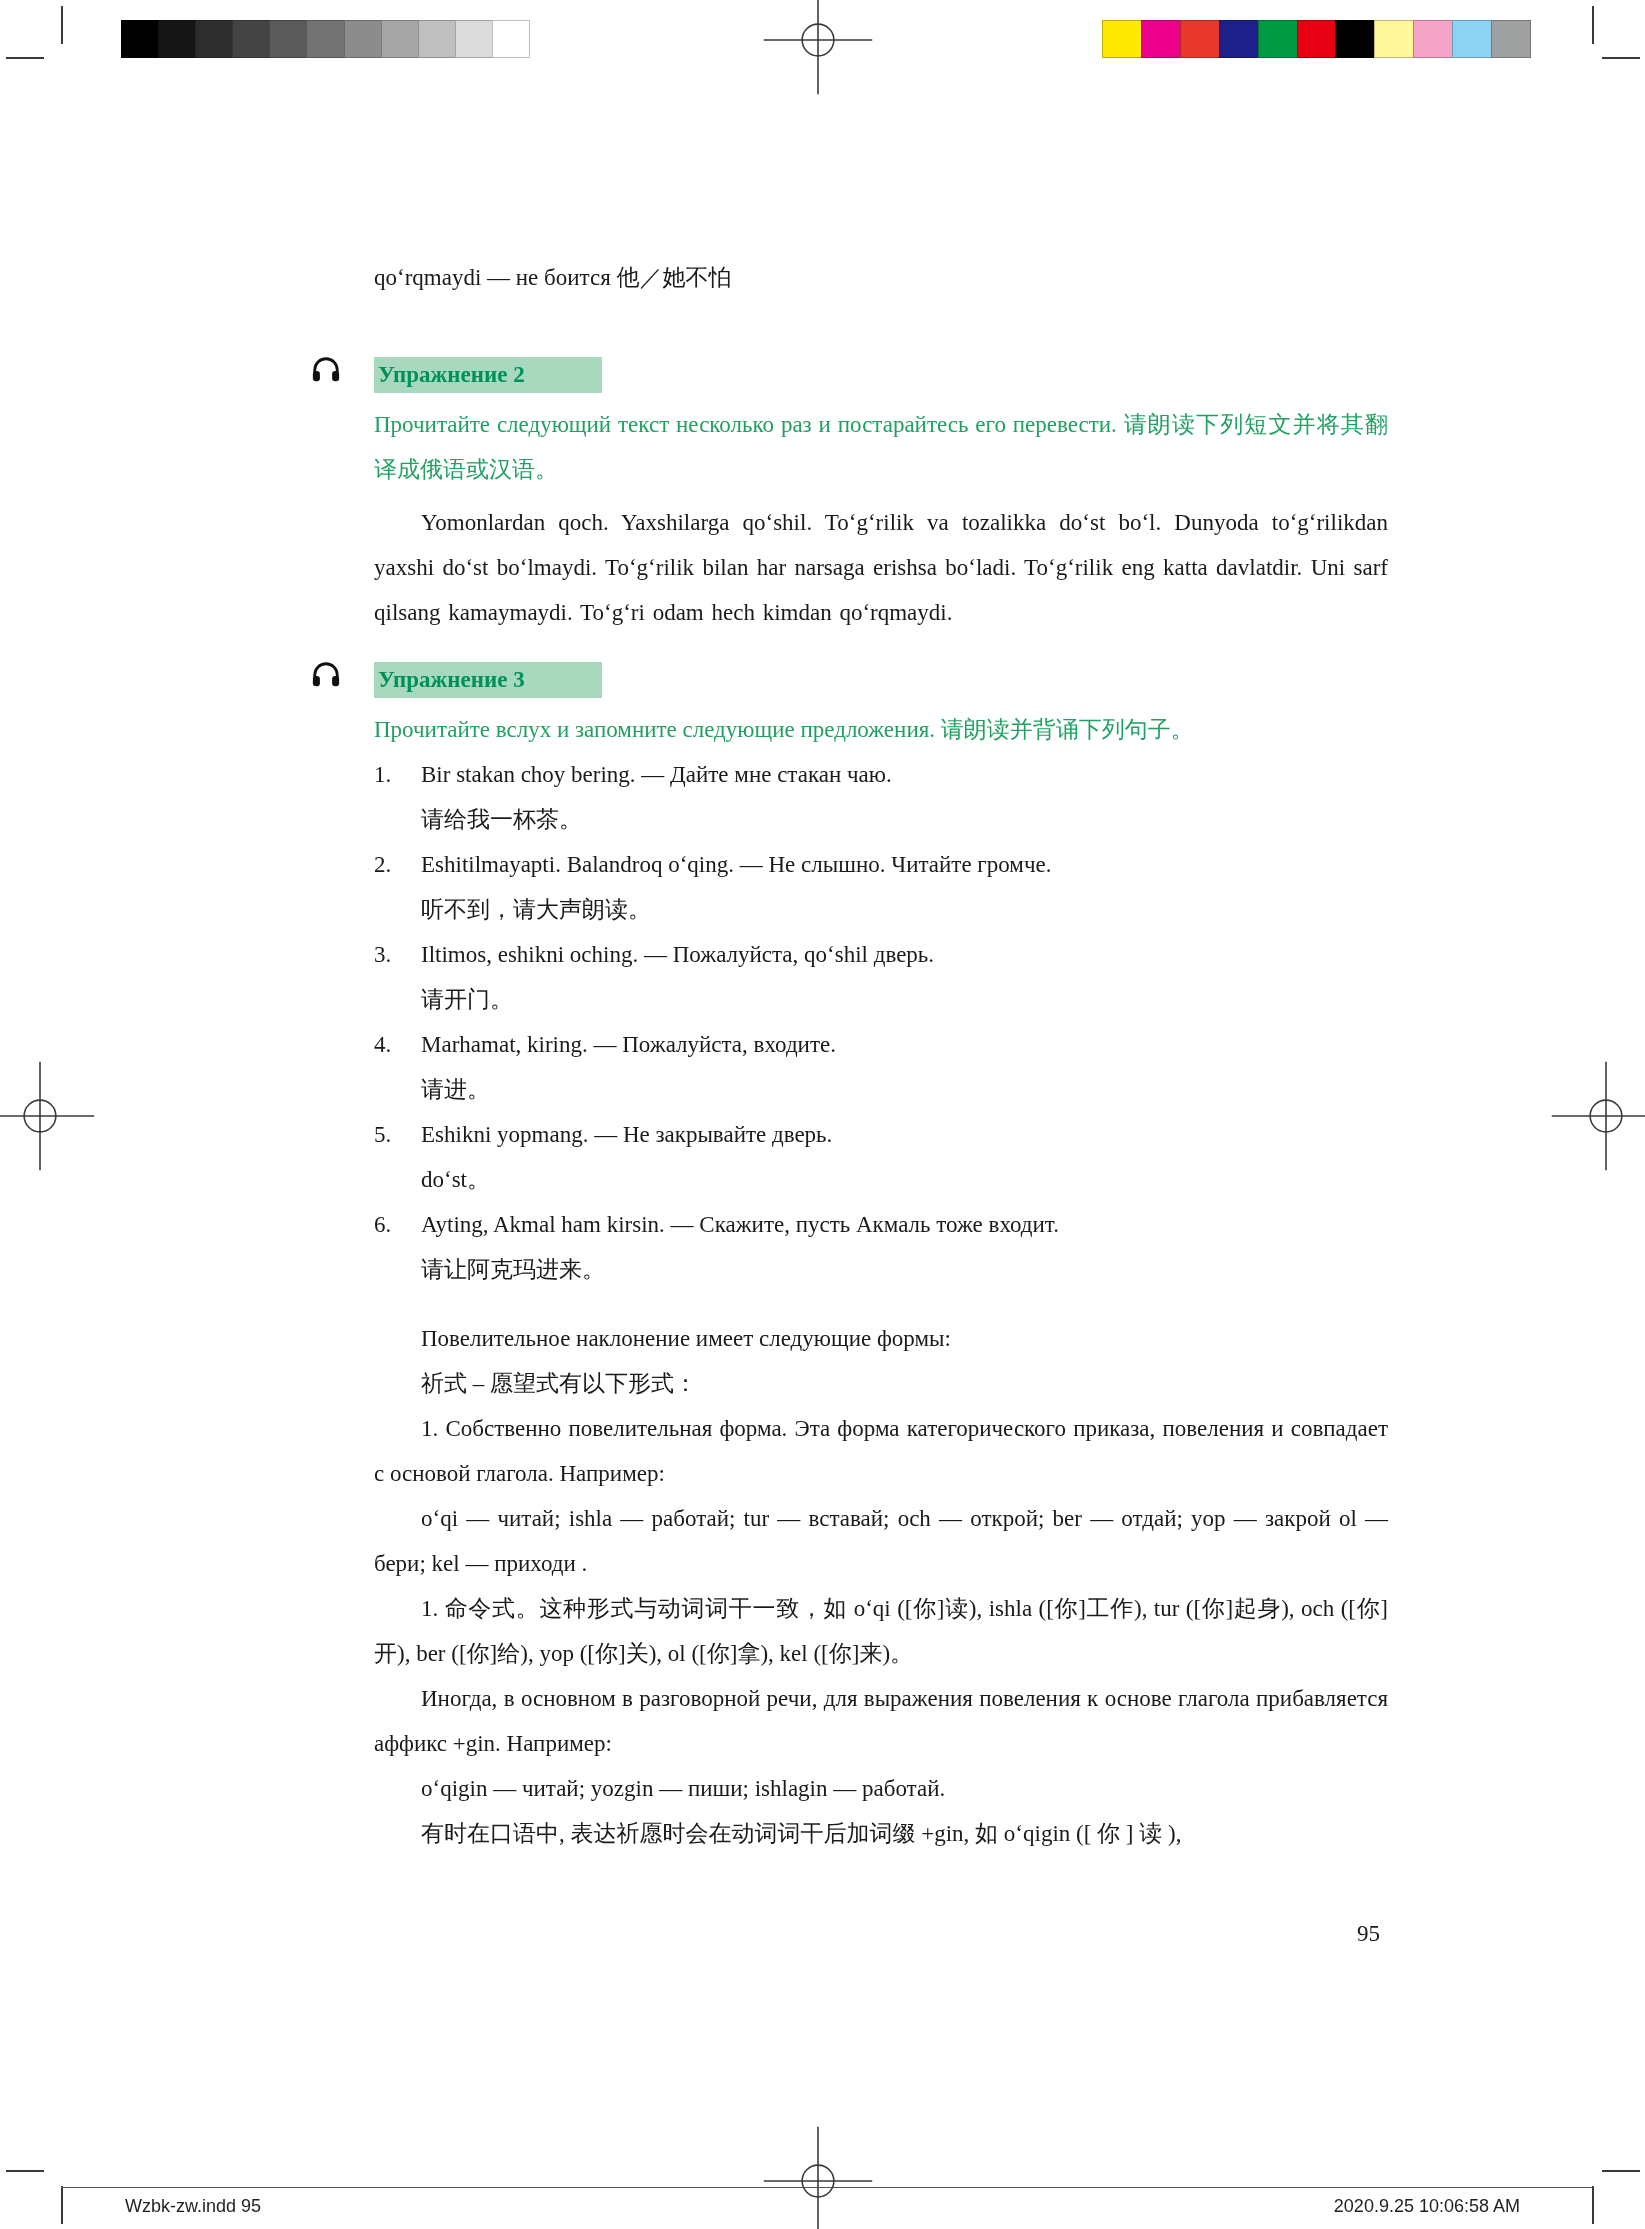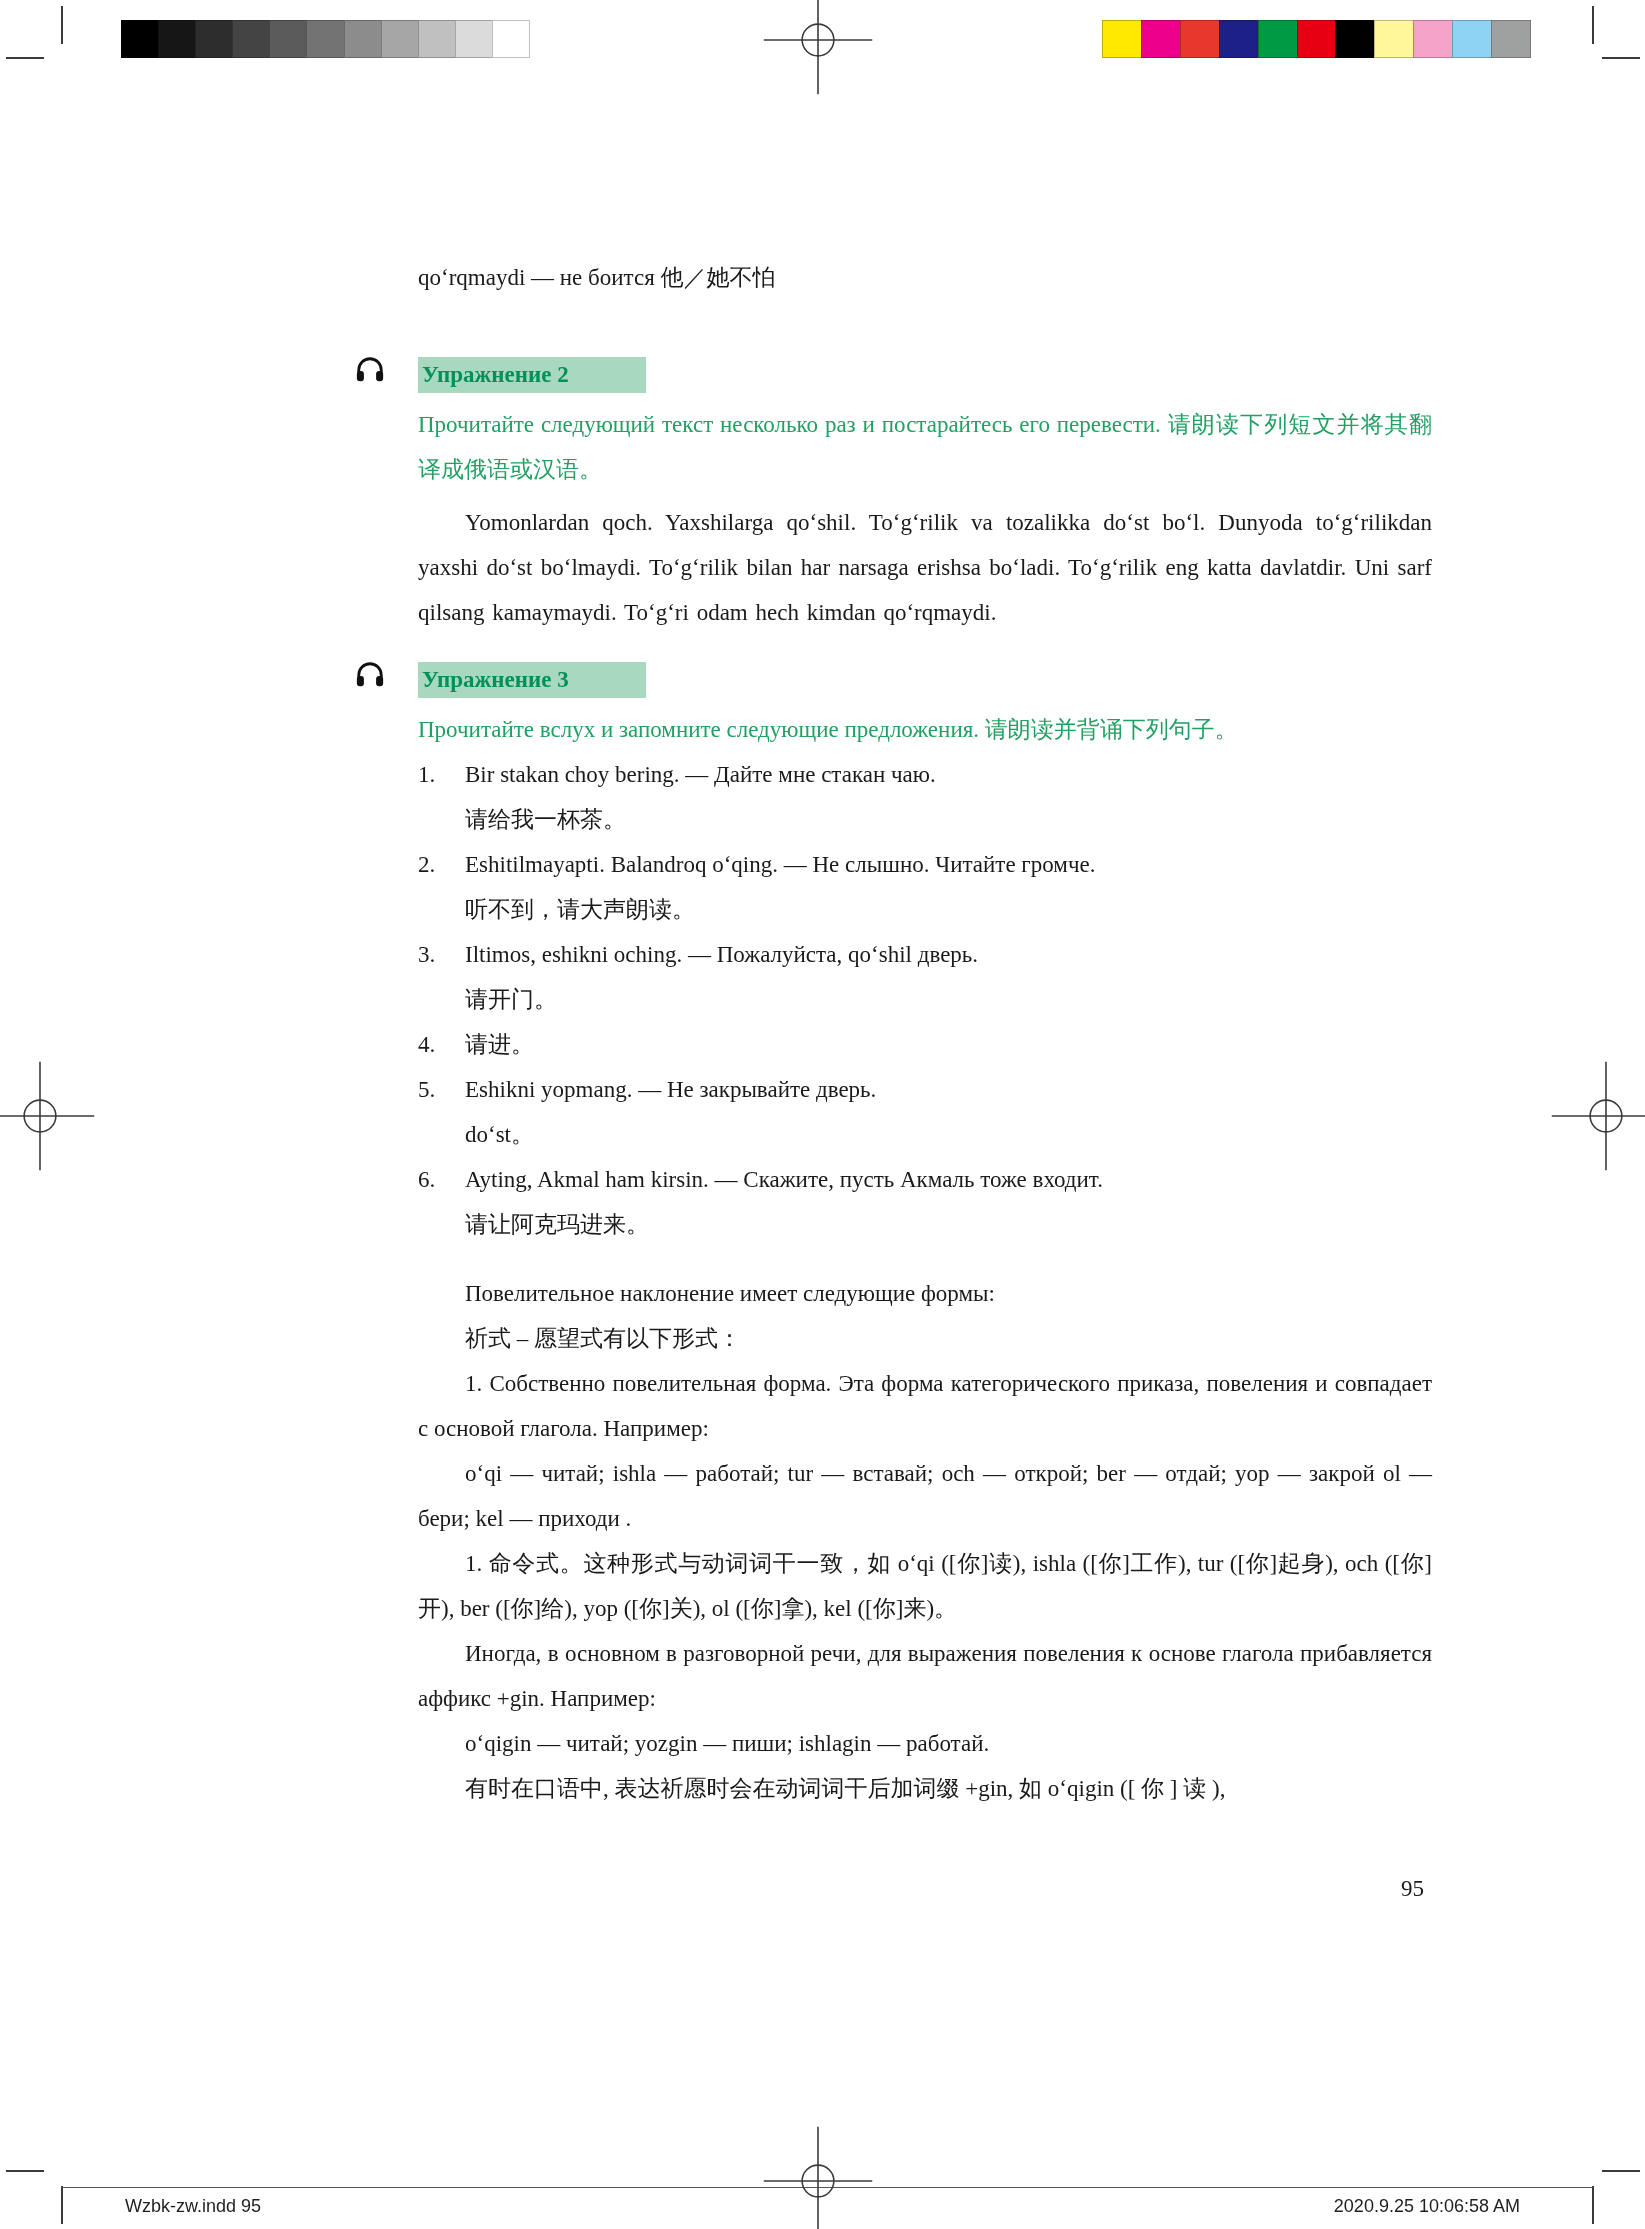--- a/index.html
+++ b/index.html
@@ -16,21 +16,21 @@
   }
   
   .bar{position:absolute;top:20px;height:38px;display:flex;}
   .bar-grayscale{left:121px;width:408px;}
   .bar-color{left:1102px;width:428px;}
   .bar-cell{flex:1;border:1px solid rgba(0,0,0,0.25);margin-right:-1px;}
   .cropmark{position:absolute;background:var(--mark);}
   .footer-divider{position:absolute;left:61px;top:2187px;width:1532px;height:1px;background:#555;}
   .regmark{position:absolute;transform:translate(-50%,-50%);}
   
-  .content{position:absolute;left:418px;top:255px;width:1014px;font-size:23px;line-height:45px;}
+  .content{position:absolute;left:374px;top:255px;width:1014px;font-size:23px;line-height:45px;}
   .intro{margin:0;}
   .ex-header{position:relative;margin-top:52px;height:36px;}
   .ex-header.second{margin-top:22px;}
   .hp-icon{position:absolute;left:-63px;top:3px;width:30px;height:30px;}
   .ex-badge{display:inline-block;box-sizing:border-box;width:228px;height:36px;line-height:36px;
             padding-left:4px;background:var(--green-bg);color:var(--green-title);font-weight:bold;}
   .instruction{margin:14px 0 0 0;color:var(--green-text);text-align:justify;}
   .passage{margin:8px 0 0 0;text-indent:47px;text-align:justify;word-spacing:2px;}
   .sentence-list{margin:0;padding:0;list-style:none;}
   .s-item{display:flex;}
@@ -154,20 +154,21 @@
       <li class="s-item">
         <span class="s-num">3.</span>
         <div class="s-body">
           <div>Iltimos, eshikni oching. — Пожалуйста, qoʻshil дверь.</div>
           <div>请开门。</div>
         </div>
       </li>
       <li class="s-item">
         <span class="s-num">4.</span>
         <div class="s-body">
+          <div>Marhamat, kiring. — Пожалуйста, входите.</div>
           <div>请进。</div>
         </div>
       </li>
       <li class="s-item">
         <span class="s-num">5.</span>
         <div class="s-body">
           <div>Eshikni yopmang. — Не закрывайте дверь.</div>
           <div>doʻst。</div>
         </div>
       </li>

